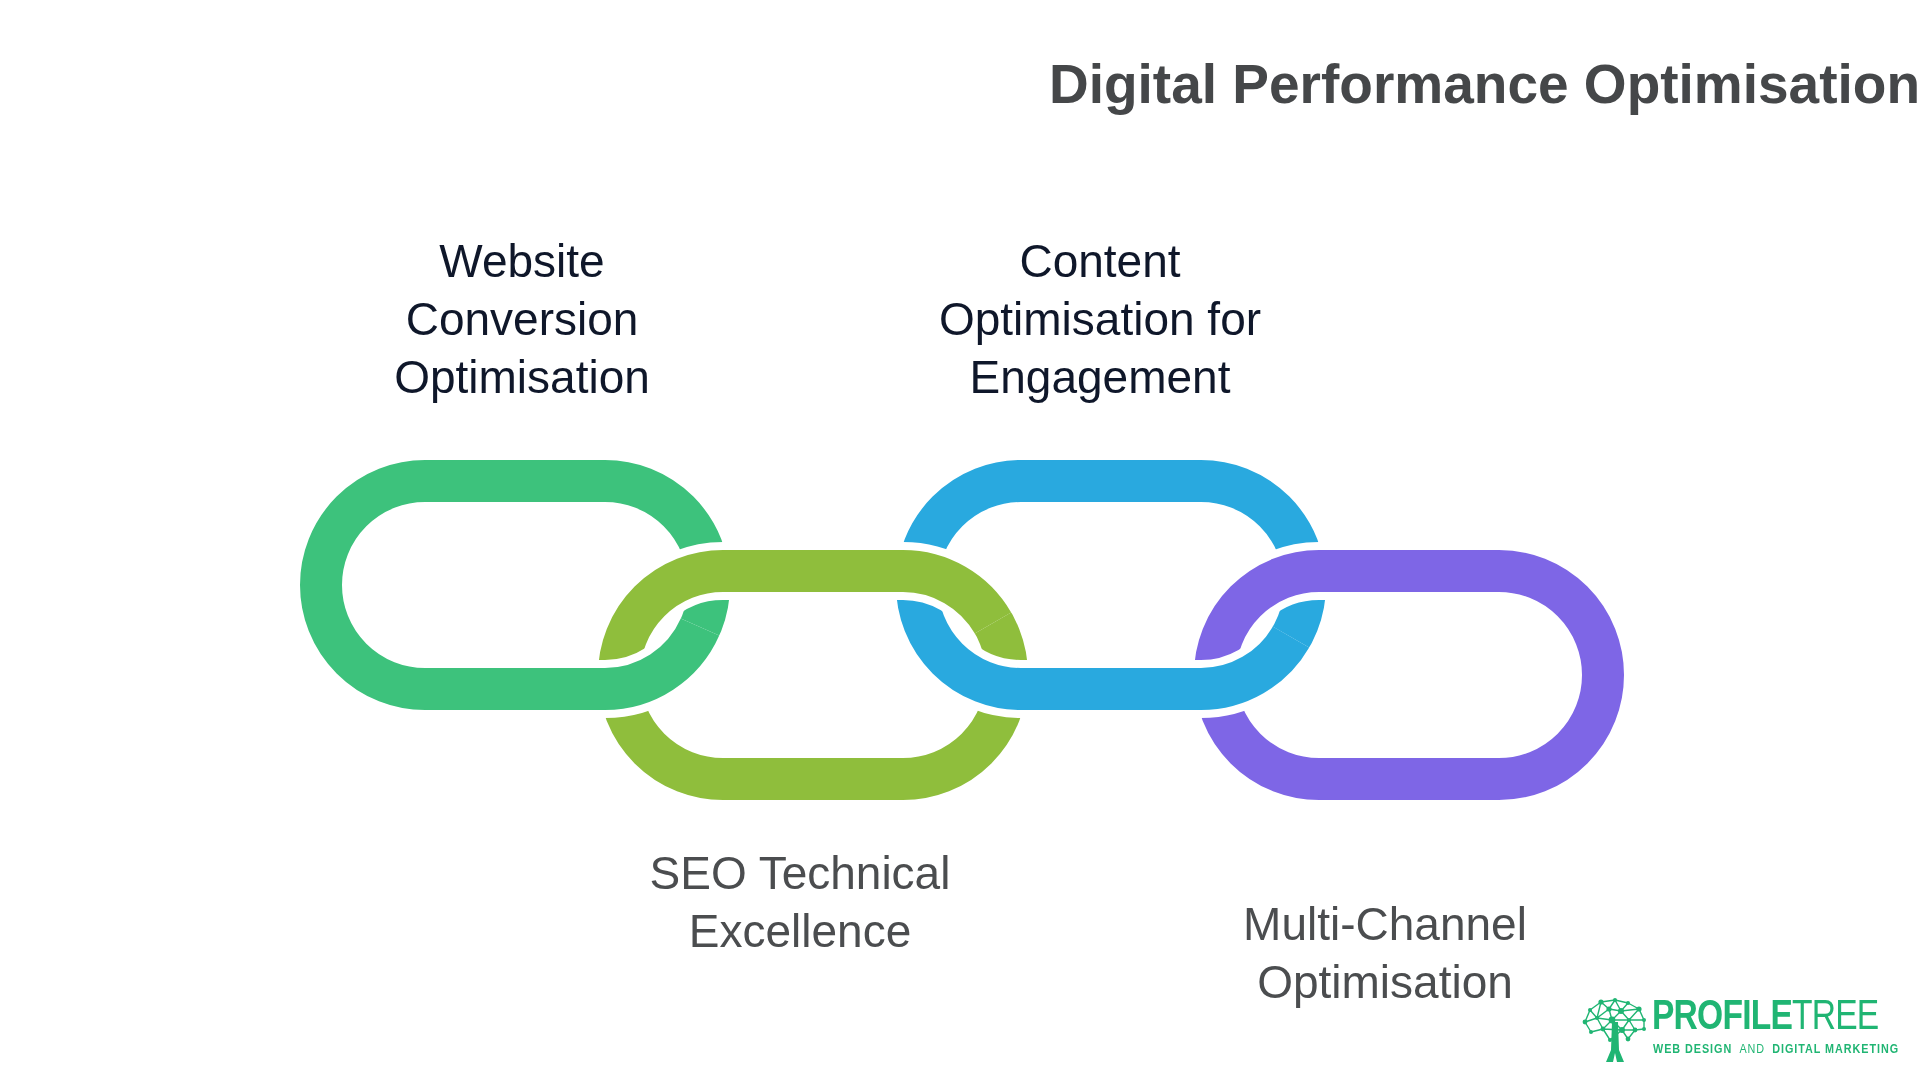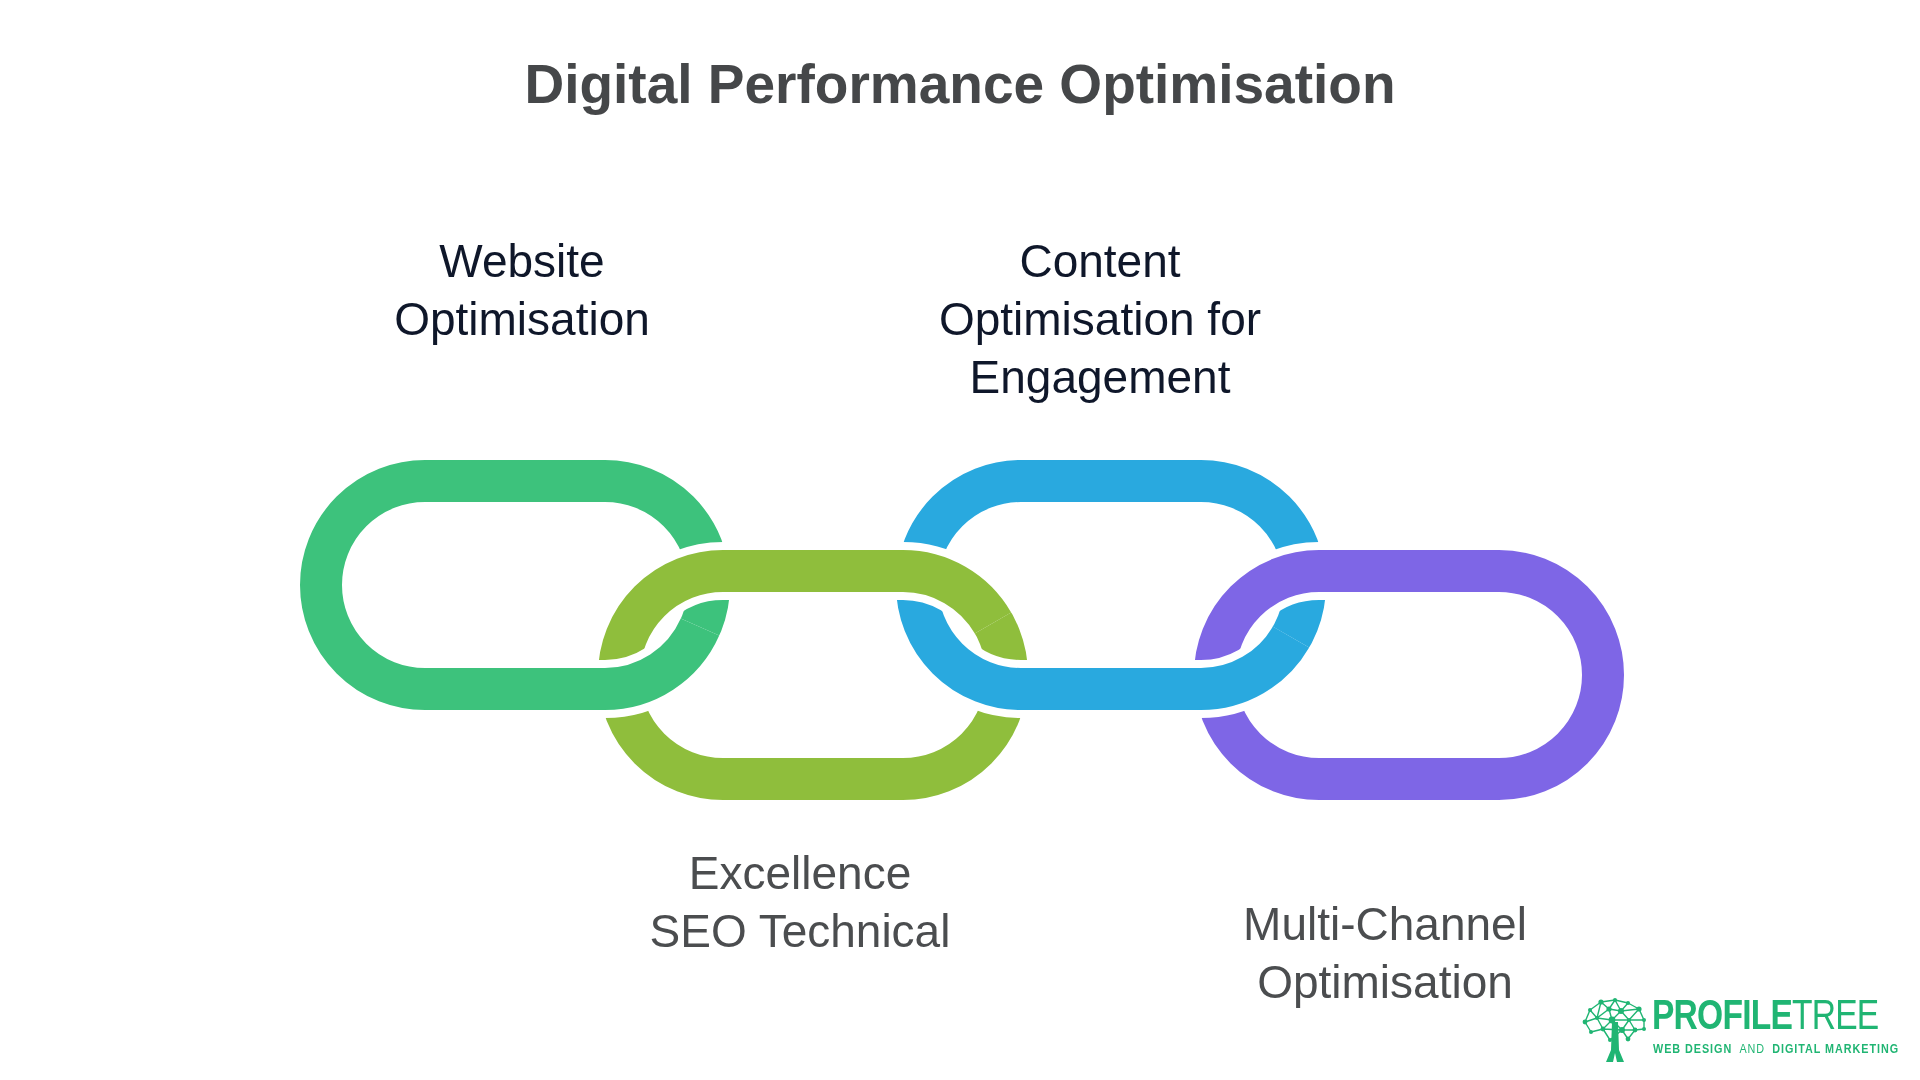--- a/index.html
+++ b/index.html
@@ -3,21 +3,21 @@
 <meta charset="utf-8">
 <style>
   html,body{margin:0;padding:0;}
   body{
     width:1920px;height:1080px;position:relative;overflow:hidden;
     background:#ffffff;
     font-family:"Liberation Sans", sans-serif;
   }
   .title{
     position:absolute;left:0;right:0;top:52px;
-    text-align:center;font-size:55px;font-weight:700;letter-spacing:0;
+    text-align:right;font-size:55px;font-weight:700;letter-spacing:0;
   }
   .chain-svg{position:absolute;left:0;top:0;}
   .chain-label{
     position:absolute;transform:translateX(-50%);
     text-align:center;font-size:46px;line-height:58px;font-weight:400;
     white-space:nowrap;
   }
   .label-top-left{left:522px;top:232px;}
   .label-top-right{left:1100px;top:232px;}
   .label-bottom-left{left:800px;top:844px;}
@@ -64,32 +64,33 @@
     <rect x="1215" y="571" width="388" height="208" rx="104" ry="104" stroke="#ffffff" stroke-width="58"></rect>
     <rect x="1215" y="571" width="388" height="208" rx="104" ry="104" stroke-width="42" stroke="#7e66e6"></rect>
 
     <path d="M1130 689 H1201 A104 104 0 0 0 1291 637" stroke="#ffffff" stroke-width="58"></path>
     <path d="M1130 689 H1201 A104 104 0 0 0 1291 637" stroke-width="42" stroke="#29a9df"></path>
   </g>
 </svg>
 
 <div class="chain-label label-top-left" style="color: #0f172a;">
   <div>Website</div>
+  <div>Conversion</div>
   <div>Optimisation</div>
 </div>
 
 <div class="chain-label label-top-right" style="color: #0f172a;">
   <div>Content</div>
   <div>Optimisation for</div>
   <div>Engagement</div>
 </div>
 
 <div class="chain-label label-bottom-left" style="color: rgb(75, 77, 79);">
+  <div>SEO Technical</div>
   <div>Excellence</div>
-  <div>SEO Technical</div>
 </div>
 
 <div class="chain-label label-bottom-right" style="color: rgb(75, 77, 79);">
   <div>Multi-Channel</div>
   <div>Optimisation</div>
 </div>
 
 <div class="logo">
   <svg class="logo-icon" width="66" height="70" viewBox="0 0 66 70">
     <g fill="none" stroke-width="1.4" stroke="#20b573">

